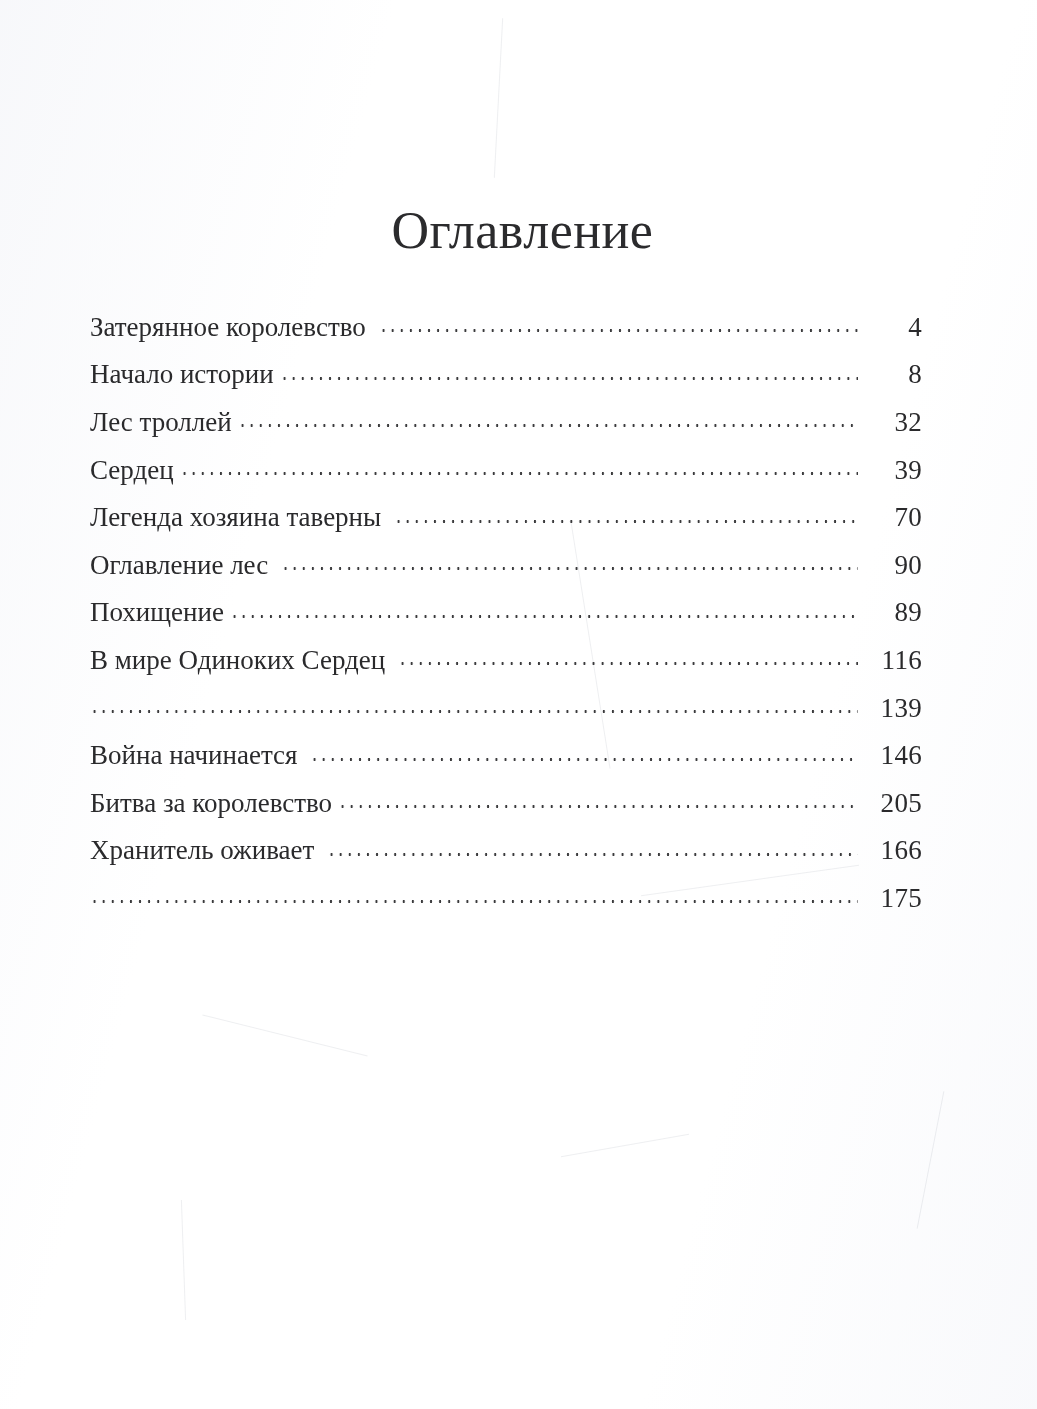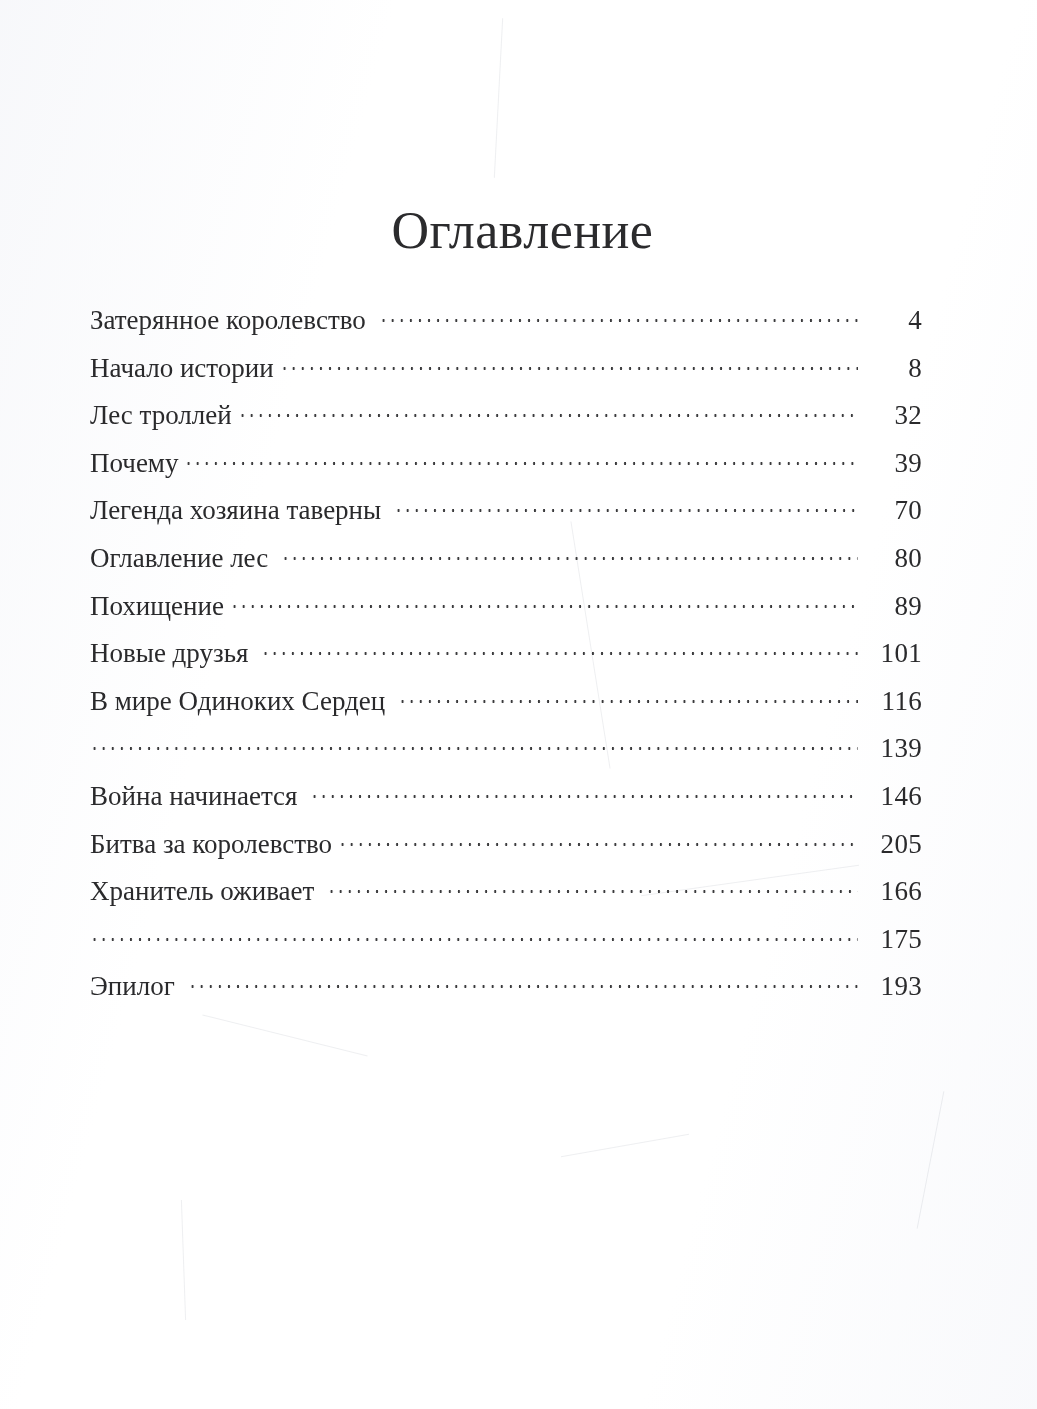--- a/index.html
+++ b/index.html
@@ -65,21 +65,21 @@
     left: 90px;
     top: 303px;
     width: 832px;
     list-style: none;
     margin: 0;
     padding: 0;
   }
 
   .toc-entry {
     display: flex;
-    align-items: flex-start;
+    align-items: center;
     height: 47.6px;
     font-size: 27px;
     line-height: 34px;
     color: #2a2a2c;
     white-space: nowrap;
   }
 
   .entry-title {
     flex: 0 0 auto;
     padding-right: 6px;
@@ -143,45 +143,40 @@
         <span class="entry-title">Начало истории</span>
         <span class="entry-leader"></span>
         <span class="entry-page">8</span>
       </li>
       <li class="toc-entry">
         <span class="entry-title">Лес троллей</span>
         <span class="entry-leader"></span>
         <span class="entry-page">32</span>
       </li>
       <li class="toc-entry">
-        <span class="entry-title">Почему</span>
+        <span class="entry-title">Сердец</span>
         <span class="entry-leader"></span>
         <span class="entry-page">39</span>
       </li>
       <li class="toc-entry gap">
         <span class="entry-title">Легенда хозяина таверны</span>
         <span class="entry-leader"></span>
         <span class="entry-page">70</span>
       </li>
       <li class="toc-entry gap">
         <span class="entry-title">Оглавление лес</span>
         <span class="entry-leader"></span>
-        <span class="entry-page">80</span>
+        <span class="entry-page">90</span>
       </li>
       <li class="toc-entry">
         <span class="entry-title">Похищение</span>
         <span class="entry-leader"></span>
         <span class="entry-page">89</span>
       </li>
       <li class="toc-entry gap">
-        <span class="entry-title">Новые друзья</span>
-        <span class="entry-leader"></span>
-        <span class="entry-page">101</span>
-      </li>
-      <li class="toc-entry gap">
         <span class="entry-title">В мире Одиноких Сердец</span>
         <span class="entry-leader"></span>
         <span class="entry-page">116</span>
       </li>
       <li class="toc-entry gap">
         <span class="entry-leader"></span>
         <span class="entry-page">139</span>
       </li>
       <li class="toc-entry gap">
         <span class="entry-title">Война начинается</span>
@@ -195,20 +190,15 @@
       </li>
       <li class="toc-entry gap">
         <span class="entry-title">Хранитель оживает</span>
         <span class="entry-leader"></span>
         <span class="entry-page">166</span>
       </li>
       <li class="toc-entry gap">
         <span class="entry-leader"></span>
         <span class="entry-page">175</span>
       </li>
-      <li class="toc-entry gap">
-        <span class="entry-title">Эпилог</span>
-        <span class="entry-leader"></span>
-        <span class="entry-page">193</span>
-      </li>
     </ul>
 
 </div>
 
 </body></html>

